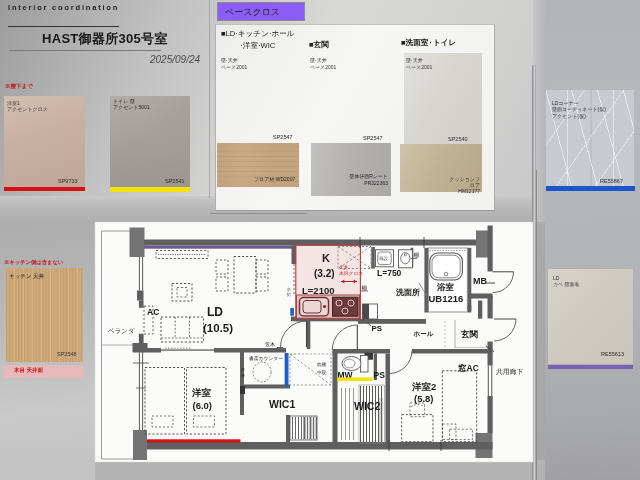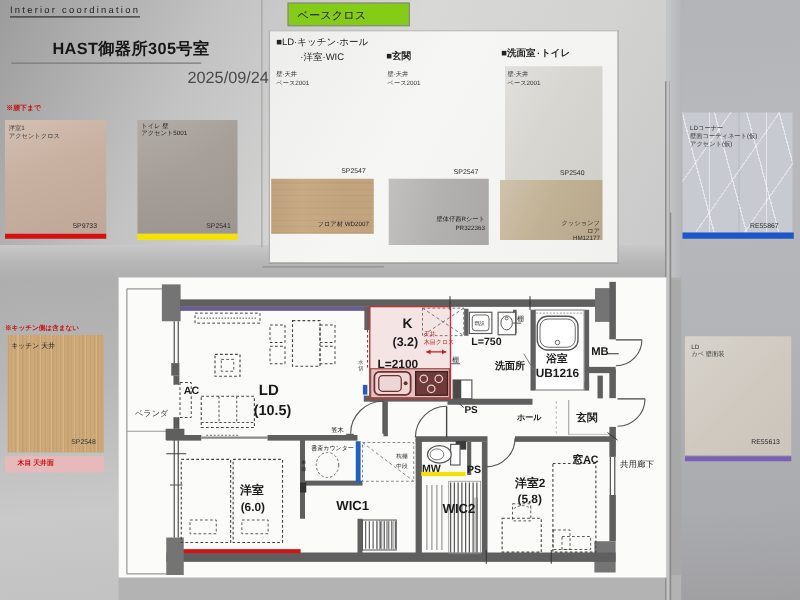--- a/index.html
+++ b/index.html
@@ -26,29 +26,29 @@
 
 <div class="abs" style="left:210px;top:212.5px;width:97px;height:1px;background:#8f8f8f;"></div>
 
 <div class="abs" style="left:209px;top:0;width:1px;height:198px;background:#8f8f8f;opacity:.6;"></div>
 
 <div class="abs" style="left:533px;top:170px;width:1px;height:310px;background:#6f6f6f;"></div>
 <div class="abs" style="left:536px;top:170px;width:1px;height:310px;background:#8a8a8a;"></div>
 
 <div class="abs" style="left:532px;top:65px;width:4px;height:415px;background:linear-gradient(90deg,#818181,#d0d0d0 60%,#9a9a9a);"></div>
 
-<div class="lbl" style="left:8px;top:3px;font-size:7.5px;font-weight:normal;letter-spacing:1.8px;color:#222;border-bottom:1.5px solid #333;padding-bottom:1px;">Interior coordination</div>
+<div class="lbl" style="left:8px;top:3px;font-size:7.5px;font-weight:bold;letter-spacing:1.8px;color:#222;border-bottom:1.5px solid #333;padding-bottom:14px;">Interior coordination</div>
 
 <div class="lbl" style="left:42px;top:30px;font-size:13px;color:#161616;font-weight:600;letter-spacing:0.3px;">HAST御器所305号室</div>
 
 <div class="abs" style="left:9px;top:50px;width:152px;height:1px;background:#7a7a7a;"></div>
 
-<div class="lbl" style="left:150px;top:54px;font-size:13px;color:#4a4a4a;">2025/09/24</div>
-
-<div class="abs" style="left:230px;top:2px;width:98px;height:19px;background:#84cc16;border:1px solid #8a8a8a;font-size:9px;color:#222;line-height:19px;padding-left:7px;box-sizing:border-box;">ベースクロス</div>
+<div class="lbl" style="left:150px;top:54px;font-size:10px;color:#4a4a4a;font-style:italic;">2025/09/24</div>
+
+<div class="abs" style="left:217px;top:2px;width:88px;height:19px;background:#8b5cf6;border:1px solid #8a8a8a;font-size:9px;color:#222;line-height:19px;padding-left:7px;box-sizing:border-box;">ベースクロス</div>
 
 <div class="abs" style="left:215px;top:24px;width:278px;height:185px;background:linear-gradient(120deg,#ededeb,#f6f6f4 40%,#f1f1ef);border-left:1px solid #b0b0b0;border-top:1px solid #c0c0c0;border-right:1px solid #ababab;border-bottom:1px solid #9a9a9a;"></div>
 
 <div class="lbl" style="left:221px;top:28px;font-size:7.6px;font-weight:normal;color:#222;line-height:11.5px;text-align:center;">■LD·キッチン·ホール<br>·洋室·WIC</div>
 
 <div class="lbl" style="left:221px;top:57px;font-size:5px;color:#333;line-height:6.5px;">壁·天井<br>ベース2001</div>
 
 <div class="lbl" style="left:309px;top:40px;font-size:7.6px;font-weight:bold;color:#222;">■玄関</div>
 
 <div class="lbl" style="left:310px;top:57px;font-size:5px;color:#333;line-height:6.5px;">壁·天井<br>ベース2001</div>

